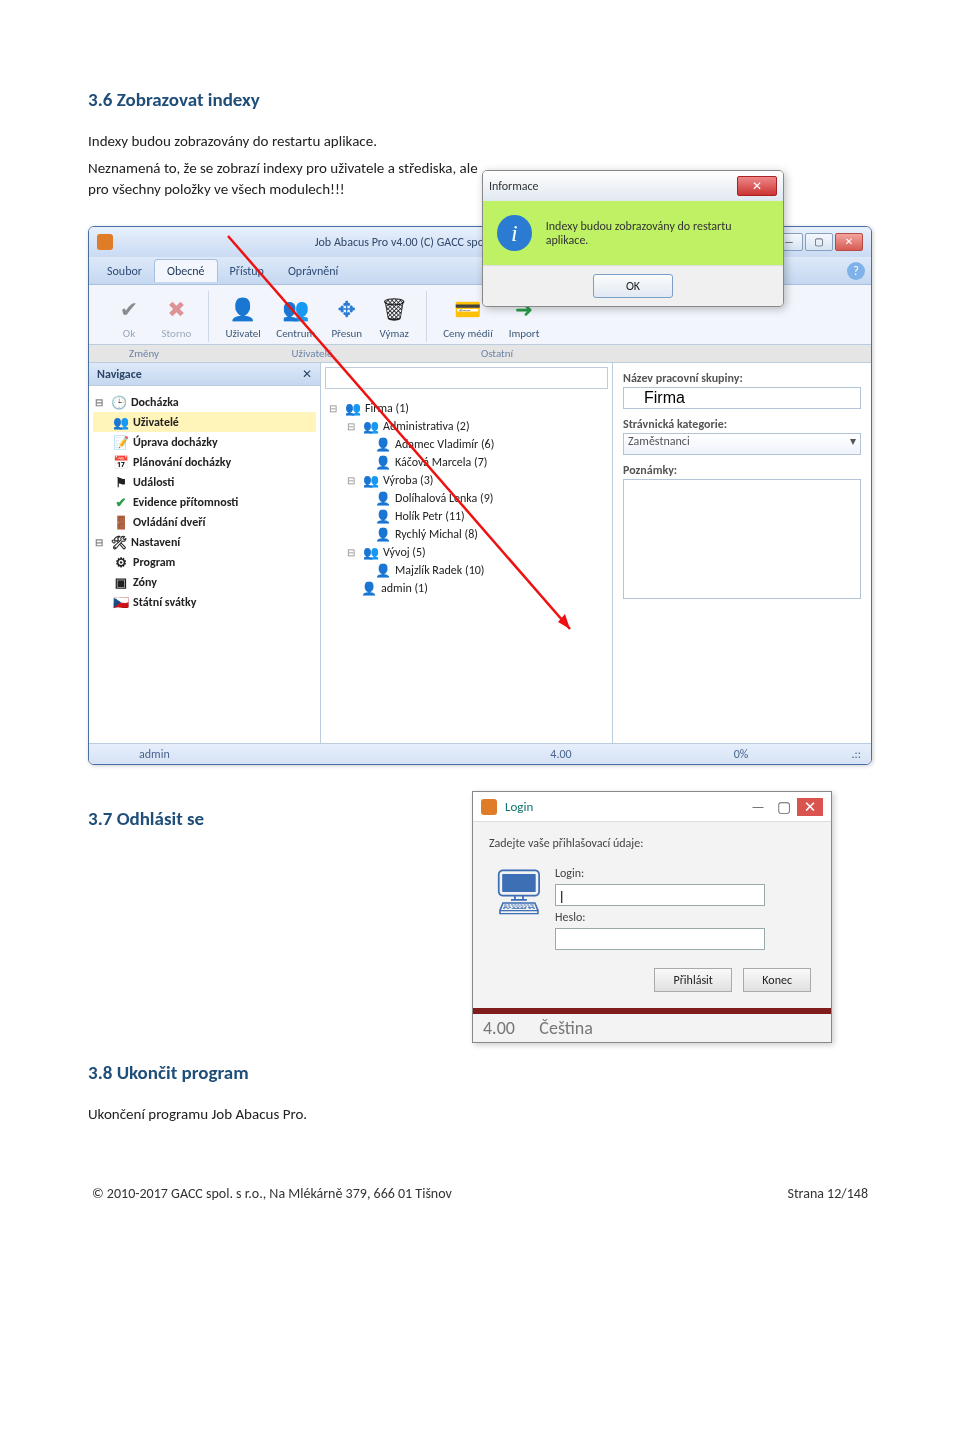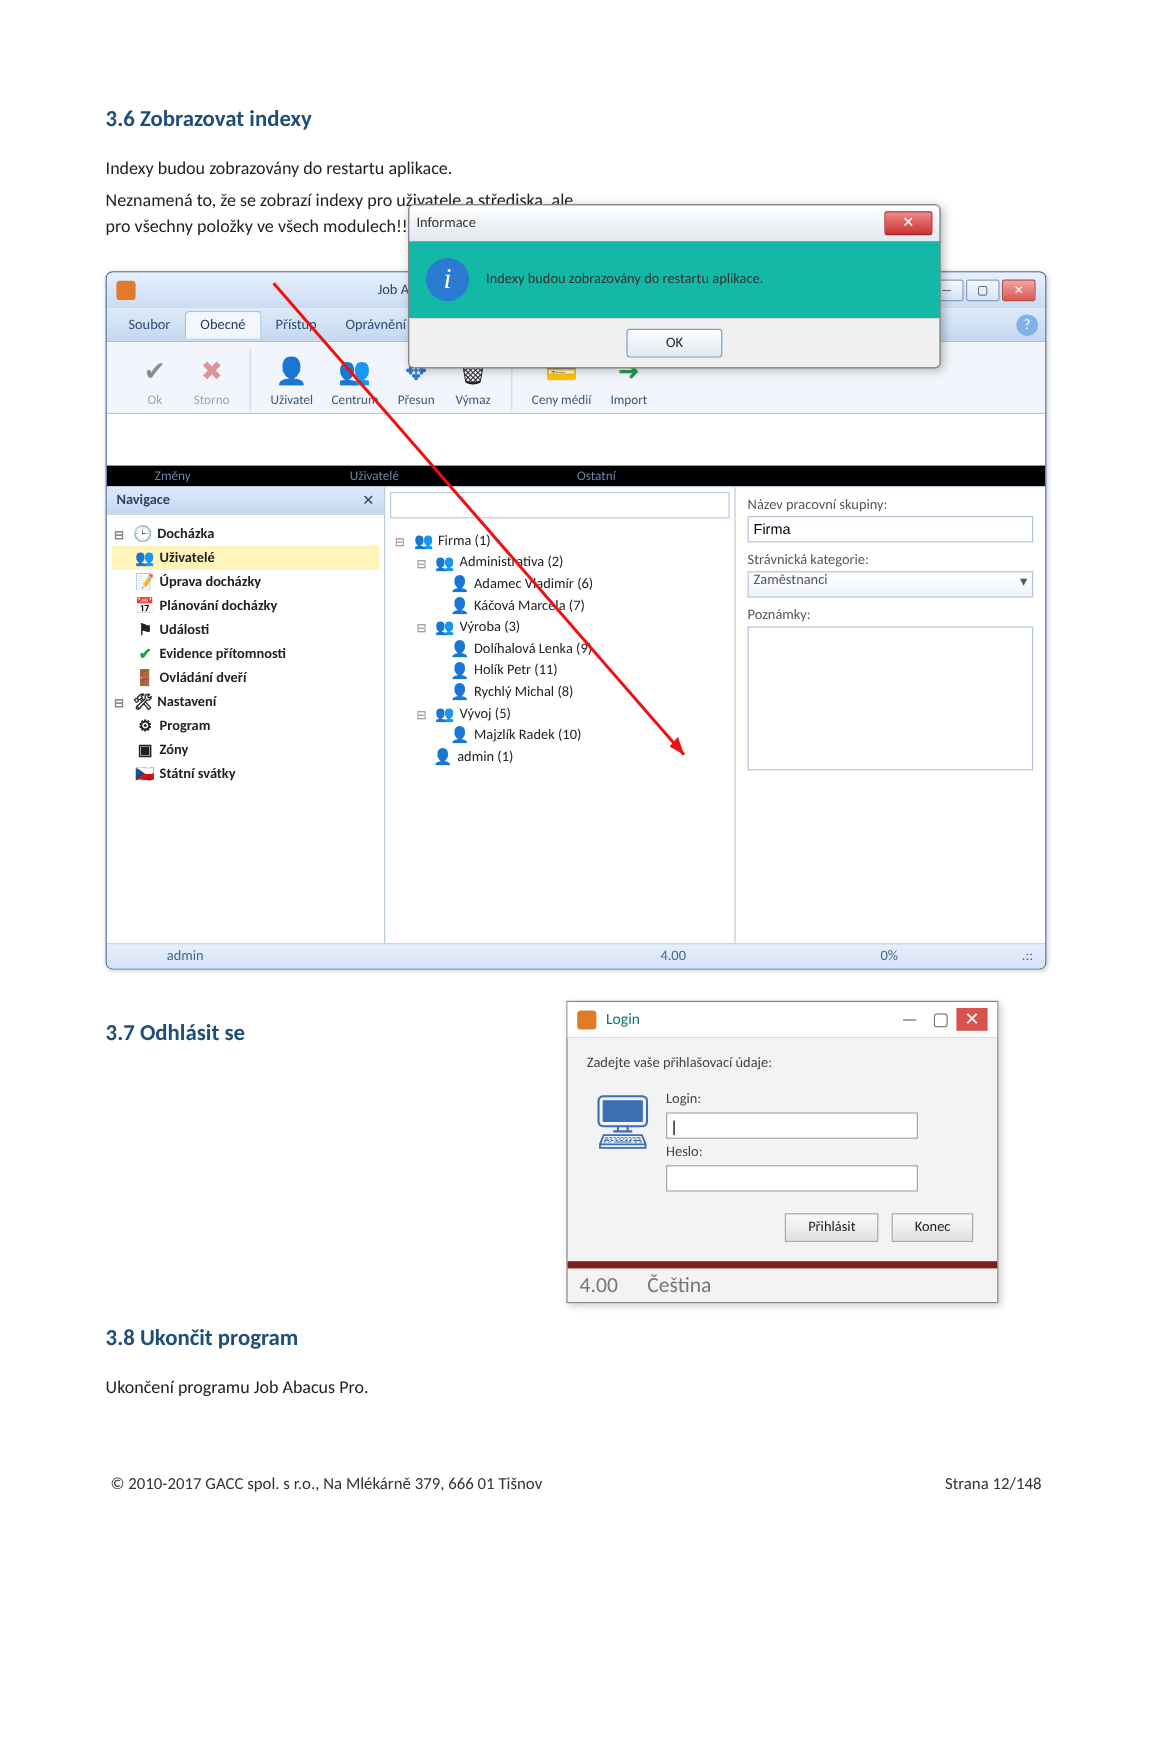--- a/index.html
+++ b/index.html
@@ -3,21 +3,21 @@
 <meta charset="utf-8">
 <style>
   * { box-sizing: border-box; margin: 0; padding: 0; }
   body { font-family: Calibri, Arial, sans-serif; font-size: 15px; background: #fff; width: 960px; color: #222; }
   .page { padding: 88px 88px 40px 88px; }
   h2 { color: #1f4e79; font-size: 19px; font-weight: bold; margin-bottom: 20px; }
   p { line-height: 1.4; margin-bottom: 6px; }
   .section { margin-bottom: 24px; }
 
   
-  .info-dlg { position: absolute; right: 88px; top: 82px; width: 444px; border: 1px solid #888; border-radius: 5px; overflow: hidden; box-shadow: 2px 2px 8px rgba(0,0,0,0.25); background: #14b8a6; }
+  .info-dlg { position: absolute; right: 88px; top: 82px; width: 302px; border: 1px solid #888; border-radius: 5px; overflow: hidden; box-shadow: 2px 2px 8px rgba(0,0,0,0.25); background: #bef264; }
   .info-dlg .titlebar { display: flex; align-items: center; height: 30px; background: linear-gradient(#fff,#e0e8f0); padding: 0 6px; }
   .info-dlg .titlebar .title { flex: 1; font-size: 12px; color: #333; }
   .info-dlg .close-x { width: 40px; height: 20px; background: linear-gradient(#e88,#c33); color: #fff; text-align: center; border-radius: 2px; font-size: 12px; line-height: 18px; border:1px solid #a22;}
   .info-dlg .body { display: flex; padding: 14px; align-items: center; gap: 14px; }
   .info-dlg .info-icon-circle { width: 36px; height: 36px; border-radius: 50%; background: #2a7bd1; color: #fff; font-size: 24px; text-align: center; line-height: 36px; font-family: Georgia, serif; font-style: italic; }
   .info-dlg .msg { font-size: 12px; color: #333; }
   .info-dlg .footer { background: #f0f0f0; padding: 8px; text-align: center; border-top: 1px solid #dcdcdc;}
   .btn-win { display: inline-block; min-width: 80px; background: linear-gradient(#fbfcfd,#e1e9f3); border: 1px solid #7aa0c8; border-radius: 3px; font-size: 12px; padding: 4px 14px; cursor: pointer; }
 
   
@@ -38,21 +38,21 @@
   .menubar .tab.active { background:#f3f7fd; border:1px solid #a7c0dd; border-bottom:none; border-radius:4px 4px 0 0; color:#1c3558;}
   .menubar .help { margin-left:auto; width:18px;height:18px;border-radius:50%;background:#7fb2e8;color:#fff;text-align:center;font-size:12px;line-height:18px; }
 
   .ribbon { display:flex; background:#f2f6fc; border-bottom:1px solid #bcd; padding:6px 8px 2px; gap:0;}
   .rgroup { border-right:1px solid #cdd9ea; padding:0 10px; }
   .rgroup:last-child{border-right:none;}
   .rtool { display:inline-flex; flex-direction:column; align-items:center; gap:2px; padding:2px 6px; cursor:pointer;}
   .rtool .ricon { width:32px;height:32px; display:flex;align-items:center;justify-content:center;font-size:22px; }
   .rtool .rlbl { font-size:11px; color:#3c5779;}
   .rtool.disabled { opacity:0.5;}
-  .rfoot { display:flex; background:#000000; font-size:11px; color:#6b85a8; padding:2px 12px; border-bottom:1px solid #bcd;margin-top:43px;}
+  .rfoot { display:flex; background:#e5e5e5; font-size:11px; color:#6b85a8; padding:2px 12px; border-bottom:1px solid #bcd;}
   .rfoot span:nth-child(1){ width:86px; text-align:center;}
   .rfoot span:nth-child(2){ width:250px; text-align:center;}
   .rfoot span:nth-child(3){ width:120px; text-align:center;}
 
   .body3 { display:flex; background:#fff; min-height:380px; }
 
   .navpane { width:232px; border-right:1px solid #bcd; }
   .navpane .navhdr { display:flex; justify-content:space-between; align-items:center; background:linear-gradient(#dde9f9,#c5d8f0); padding:4px 8px; font-size:12px; font-weight:bold; color:#2b4568; border-bottom:1px solid #bcd;}
   .navpane .navhdr .xx { font-family:Arial; font-weight:normal; cursor:pointer; }
   .navtree { padding:6px 4px; font-size:12px;}
@@ -65,22 +65,22 @@
 
   .center { flex:1; border-right:1px solid #bcd; padding:4px;}
   .searchrow { border:1px solid #c0ccdc; height:22px; margin-bottom:6px;}
   .ctree { font-size:12px; padding:4px;}
   .ctree .row { display:flex; align-items:center; gap:4px; padding:1px 0; white-space:nowrap;}
   .ctree .tw { width:12px; color:#888; font-size:10px;}
   .grp-icon{color:#d18a2e;}
   .usr-icon{color:#3e78c0;}
 
   .rightp { width:258px; padding:6px 10px; font-size:12px; color:#555;}
-  .rightp label { display:block; margin-top:2px; margin-bottom:2px;}
-  .rinput { width:100%; border:1px solid #b4c4d8; height:22px; padding:2px 4px; font-size:12px;}
+  .rightp label { display:block; margin-top:2px; margin-bottom:2px;font-weight:bold;}
+  .rinput { width:100%; border:1px solid #b4c4d8; height:22px; padding:2px 20px; font-size:16px;}
   .rsel { width:100%; border:1px solid #b4c4d8; height:22px; font-size:12px; background:linear-gradient(#fff,#eef3fa); padding:0 4px;}
   .rtxt { width:100%; height:120px; border:1px solid #b4c4d8; margin-top:2px;}
 
   .status { display:flex; background:linear-gradient(#e6eefb,#d6e3f5); font-size:12px; color:#4a658d; padding:3px 10px; border-top:1px solid #bcd;}
   .status .s1{ flex:1;margin-left:40px;} .status .s2{ width:180px; text-align:center;} .status .s3{ width:180px; text-align:center;} .status .s4{ width:30px; text-align:right;}
 
   
   .login-dlg { width:360px; border:1px solid #888; float:right; margin-right:40px; margin-top:-10px; background:#f3f3f3; box-shadow:2px 2px 6px rgba(0,0,0,0.2);}
   .login-dlg .titlebar { display:flex; align-items:center; height:30px; background:#fff; padding:0 8px; border-bottom:1px solid #ddd;}
   .login-dlg .titlebar .title{ flex:1; font-size:13px; color:#0f766e;}

